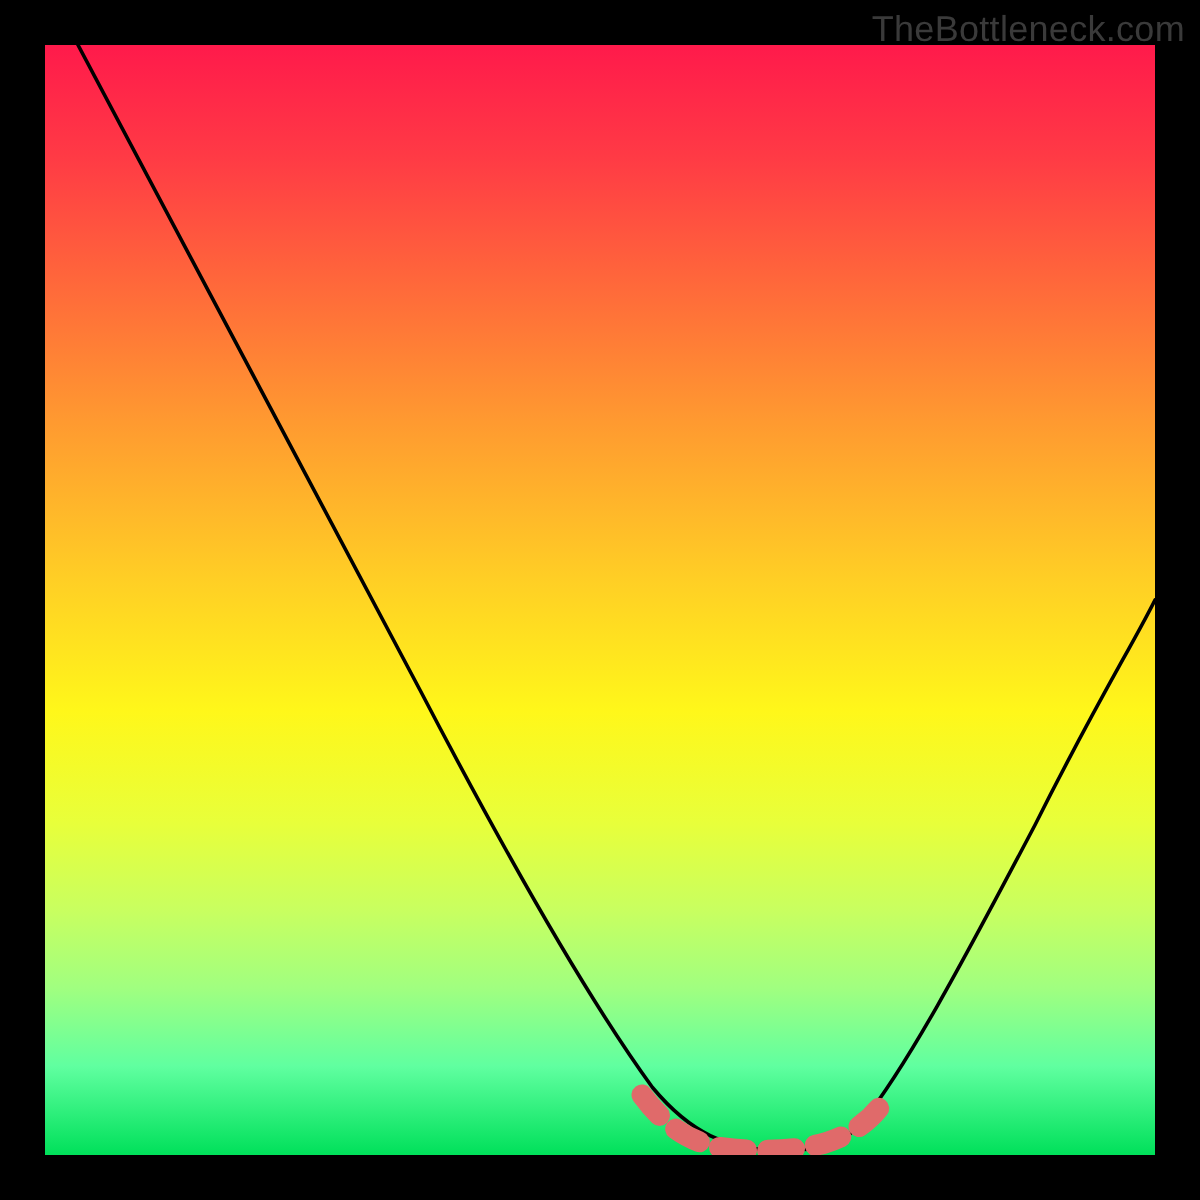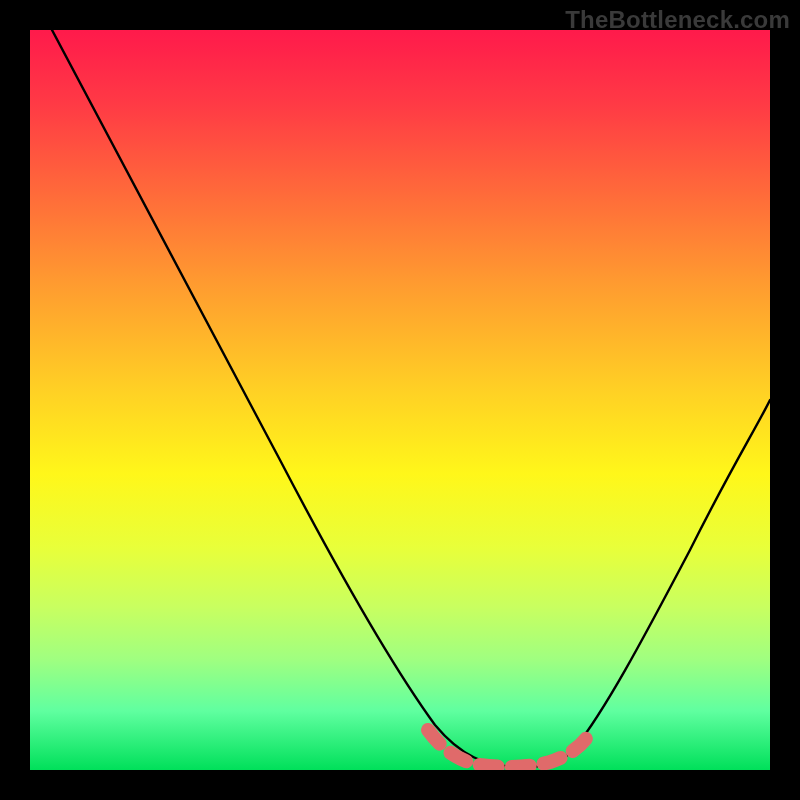--- a/index.html
+++ b/index.html
@@ -16,21 +16,21 @@
     width: 800px;
     height: 800px;
     background: #000;
   }
   .watermark {
     position: absolute;
     top: 6px;
     right: 10px;
     color: #3a3a3a;
     font-size: 24px;
-    font-weight: 700;
+    font-weight: 400;
     letter-spacing: 0.2px;
     user-select: none;
   }
   .plot-area {
     position: absolute;
     left: 30px;
     top: 30px;
     width: 740px;
     height: 740px;
     background: linear-gradient(to bottom,

